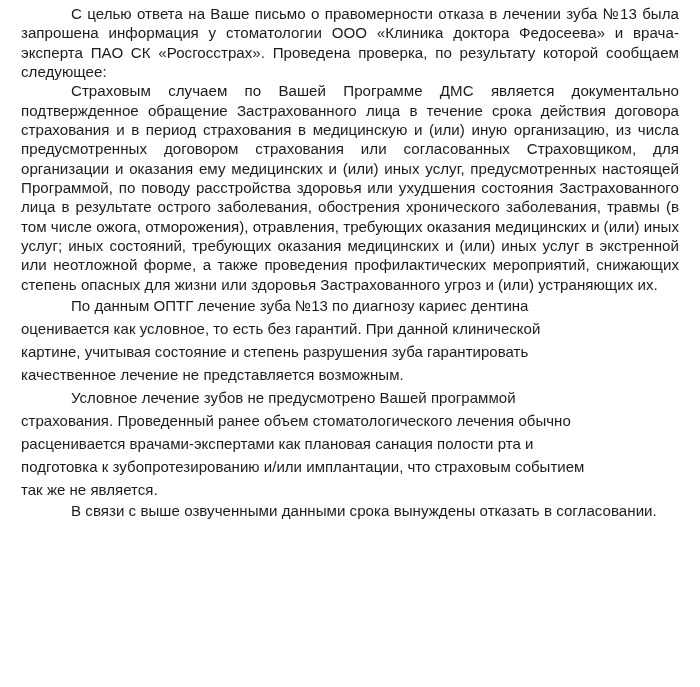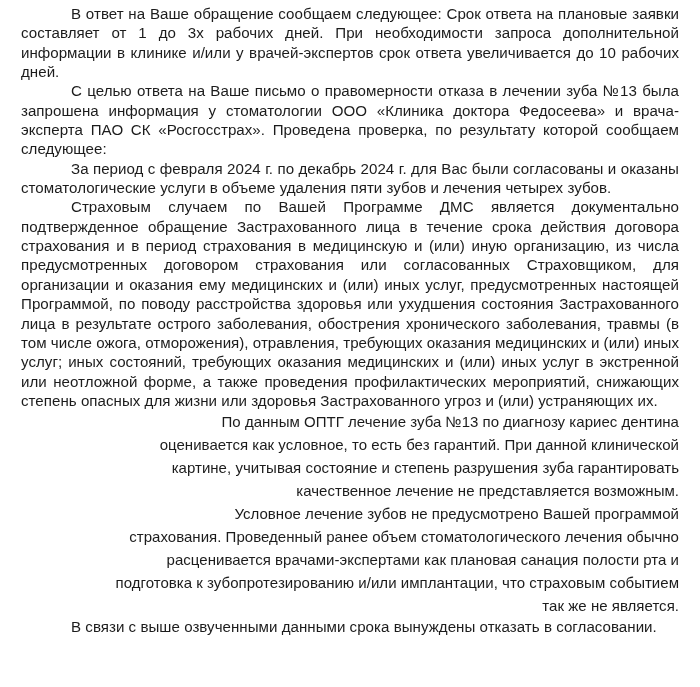--- a/index.html
+++ b/index.html
@@ -35,38 +35,36 @@
     line-height: 19.35px;
     color: #1c1c1c;
     text-indent: 50px;
     letter-spacing: 0.03px;
     word-spacing: 0px;
   }
   p.justified-last-left {
     text-align: justify;
   }
   p.leftish {
-    text-align: right;
+    text-align: left;
     font-size: 15.0px;
     line-height: 23.0px;
   }
   p.leftish br { line-height: 23.0px; }
   .para + .para { margin-top: 0; }
 </style>
 </head>
 <body>
 
 <div id="document-page">
   <div class="doc-body">
 
-    <p class="para justified-last-left">В ответ на Ваше обращение сообщаем следующее: Срок ответа на плановые заявки составляет от 1 до 3х рабочих дней. При необходимости запроса дополнительной информации в клинике и/или у врачей-экспертов срок ответа увеличивается до 10 рабочих дней.</p>
 
     <p class="para justified-last-left">С целью ответа на Ваше письмо о правомерности отказа в лечении зуба №13 была запрошена информация у стоматологии ООО «Клиника доктора Федосеева» и врача-эксперта ПАО СК «Росгосстрах». Проведена проверка, по результату которой сообщаем следующее:</p>
 
-    <p class="para justified-last-left">За период с февраля 2024 г. по декабрь 2024 г. для Вас были согласованы и оказаны стоматологические услуги в объеме удаления пяти зубов и лечения четырех зубов.</p>
 
     <p class="para justified-last-left">Страховым случаем по Вашей Программе ДМС является документально подтвержденное обращение Застрахованного лица в течение срока действия договора страхования и в период страхования в медицинскую и (или) иную организацию, из числа предусмотренных договором страхования или согласованных Страховщиком, для организации и оказания ему медицинских и (или) иных услуг, предусмотренных настоящей Программой, по поводу расстройства здоровья или ухудшения состояния Застрахованного лица в результате острого заболевания, обострения хронического заболевания, травмы (в том числе ожога, отморожения), отравления, требующих оказания медицинских и (или) иных услуг; иных состояний, требующих оказания медицинских и (или) иных услуг в экстренной или неотложной форме, а также проведения профилактических мероприятий, снижающих степень опасных для жизни или здоровья Застрахованного угроз и (или) устраняющих их.</p>
 
     <p class="para leftish">По данным ОПТГ лечение зуба №13 по диагнозу кариес дентина<br>оценивается как условное, то есть без гарантий. При данной клинической<br>картине, учитывая состояние и степень разрушения зуба гарантировать<br>качественное лечение не представляется возможным.</p>
 
     <p class="para leftish">Условное лечение зубов не предусмотрено Вашей программой<br>страхования. Проведенный ранее объем стоматологического лечения обычно<br>расценивается врачами-экспертами как плановая санация полости рта и<br>подготовка к зубопротезированию и/или имплантации, что страховым событием<br>так же не является.</p>
 
     <p class="para justified-last-left">В связи с выше озвученными данными срока вынуждены отказать в согласовании.</p>
 
   </div>

